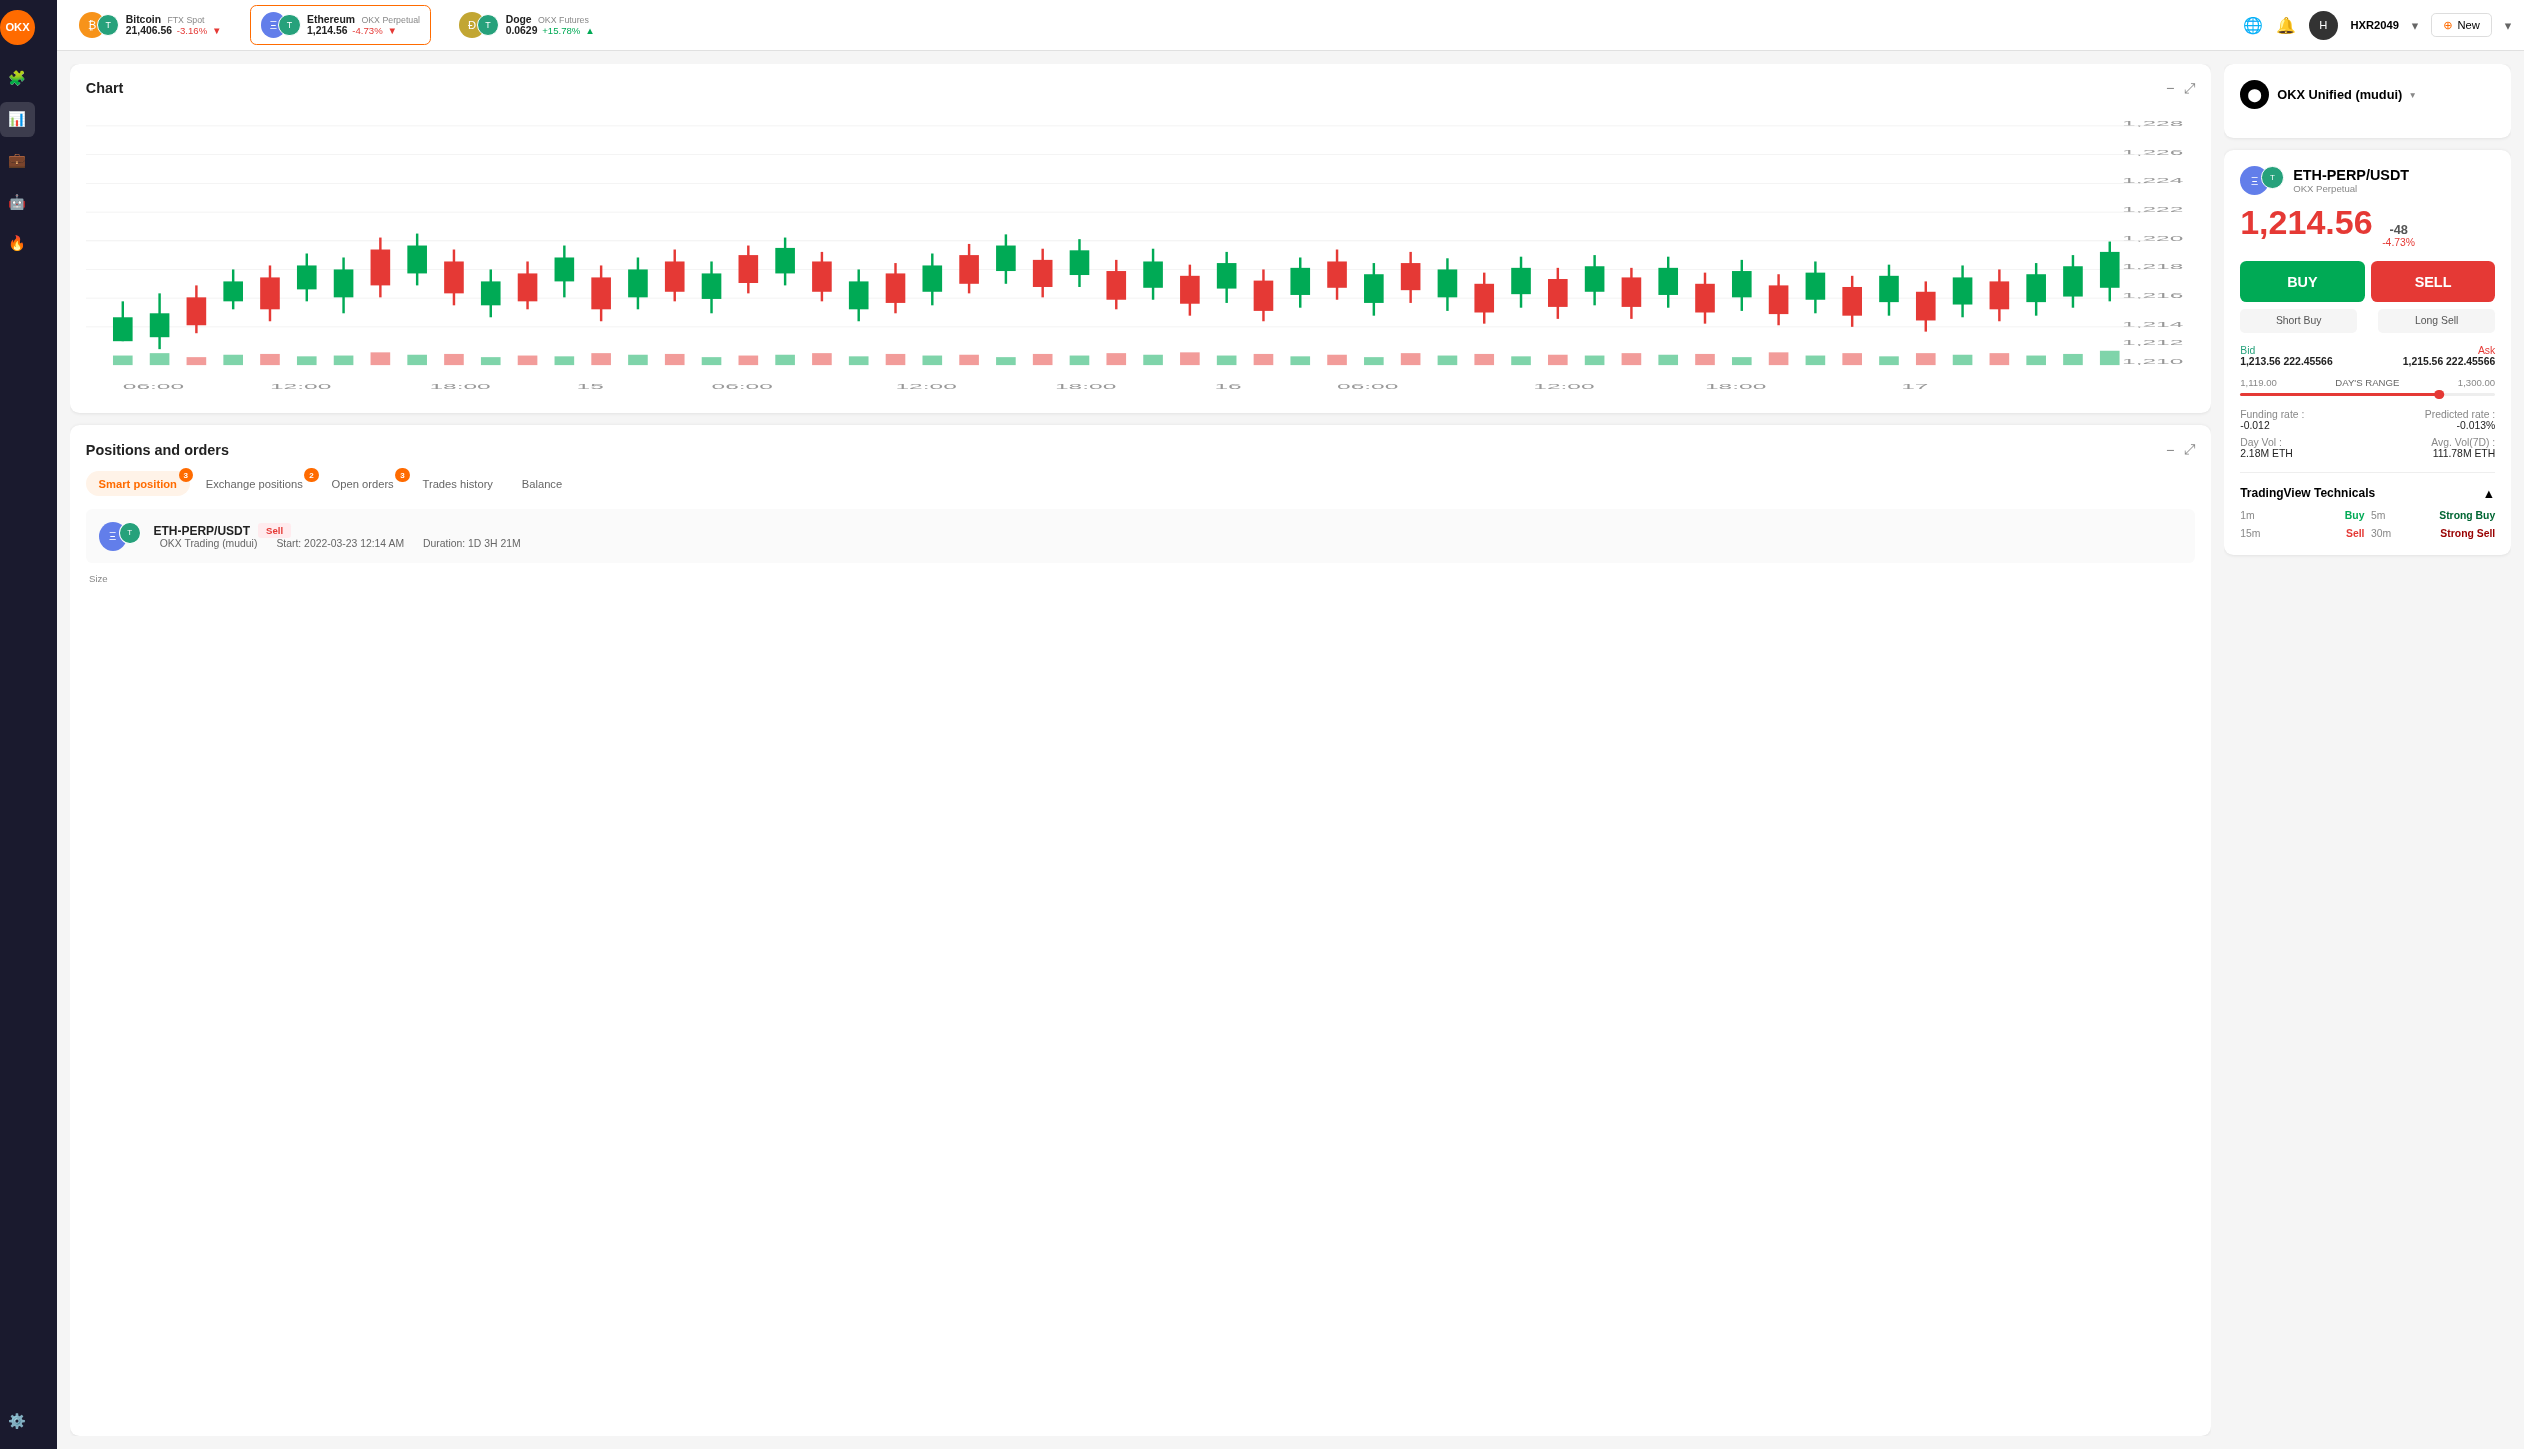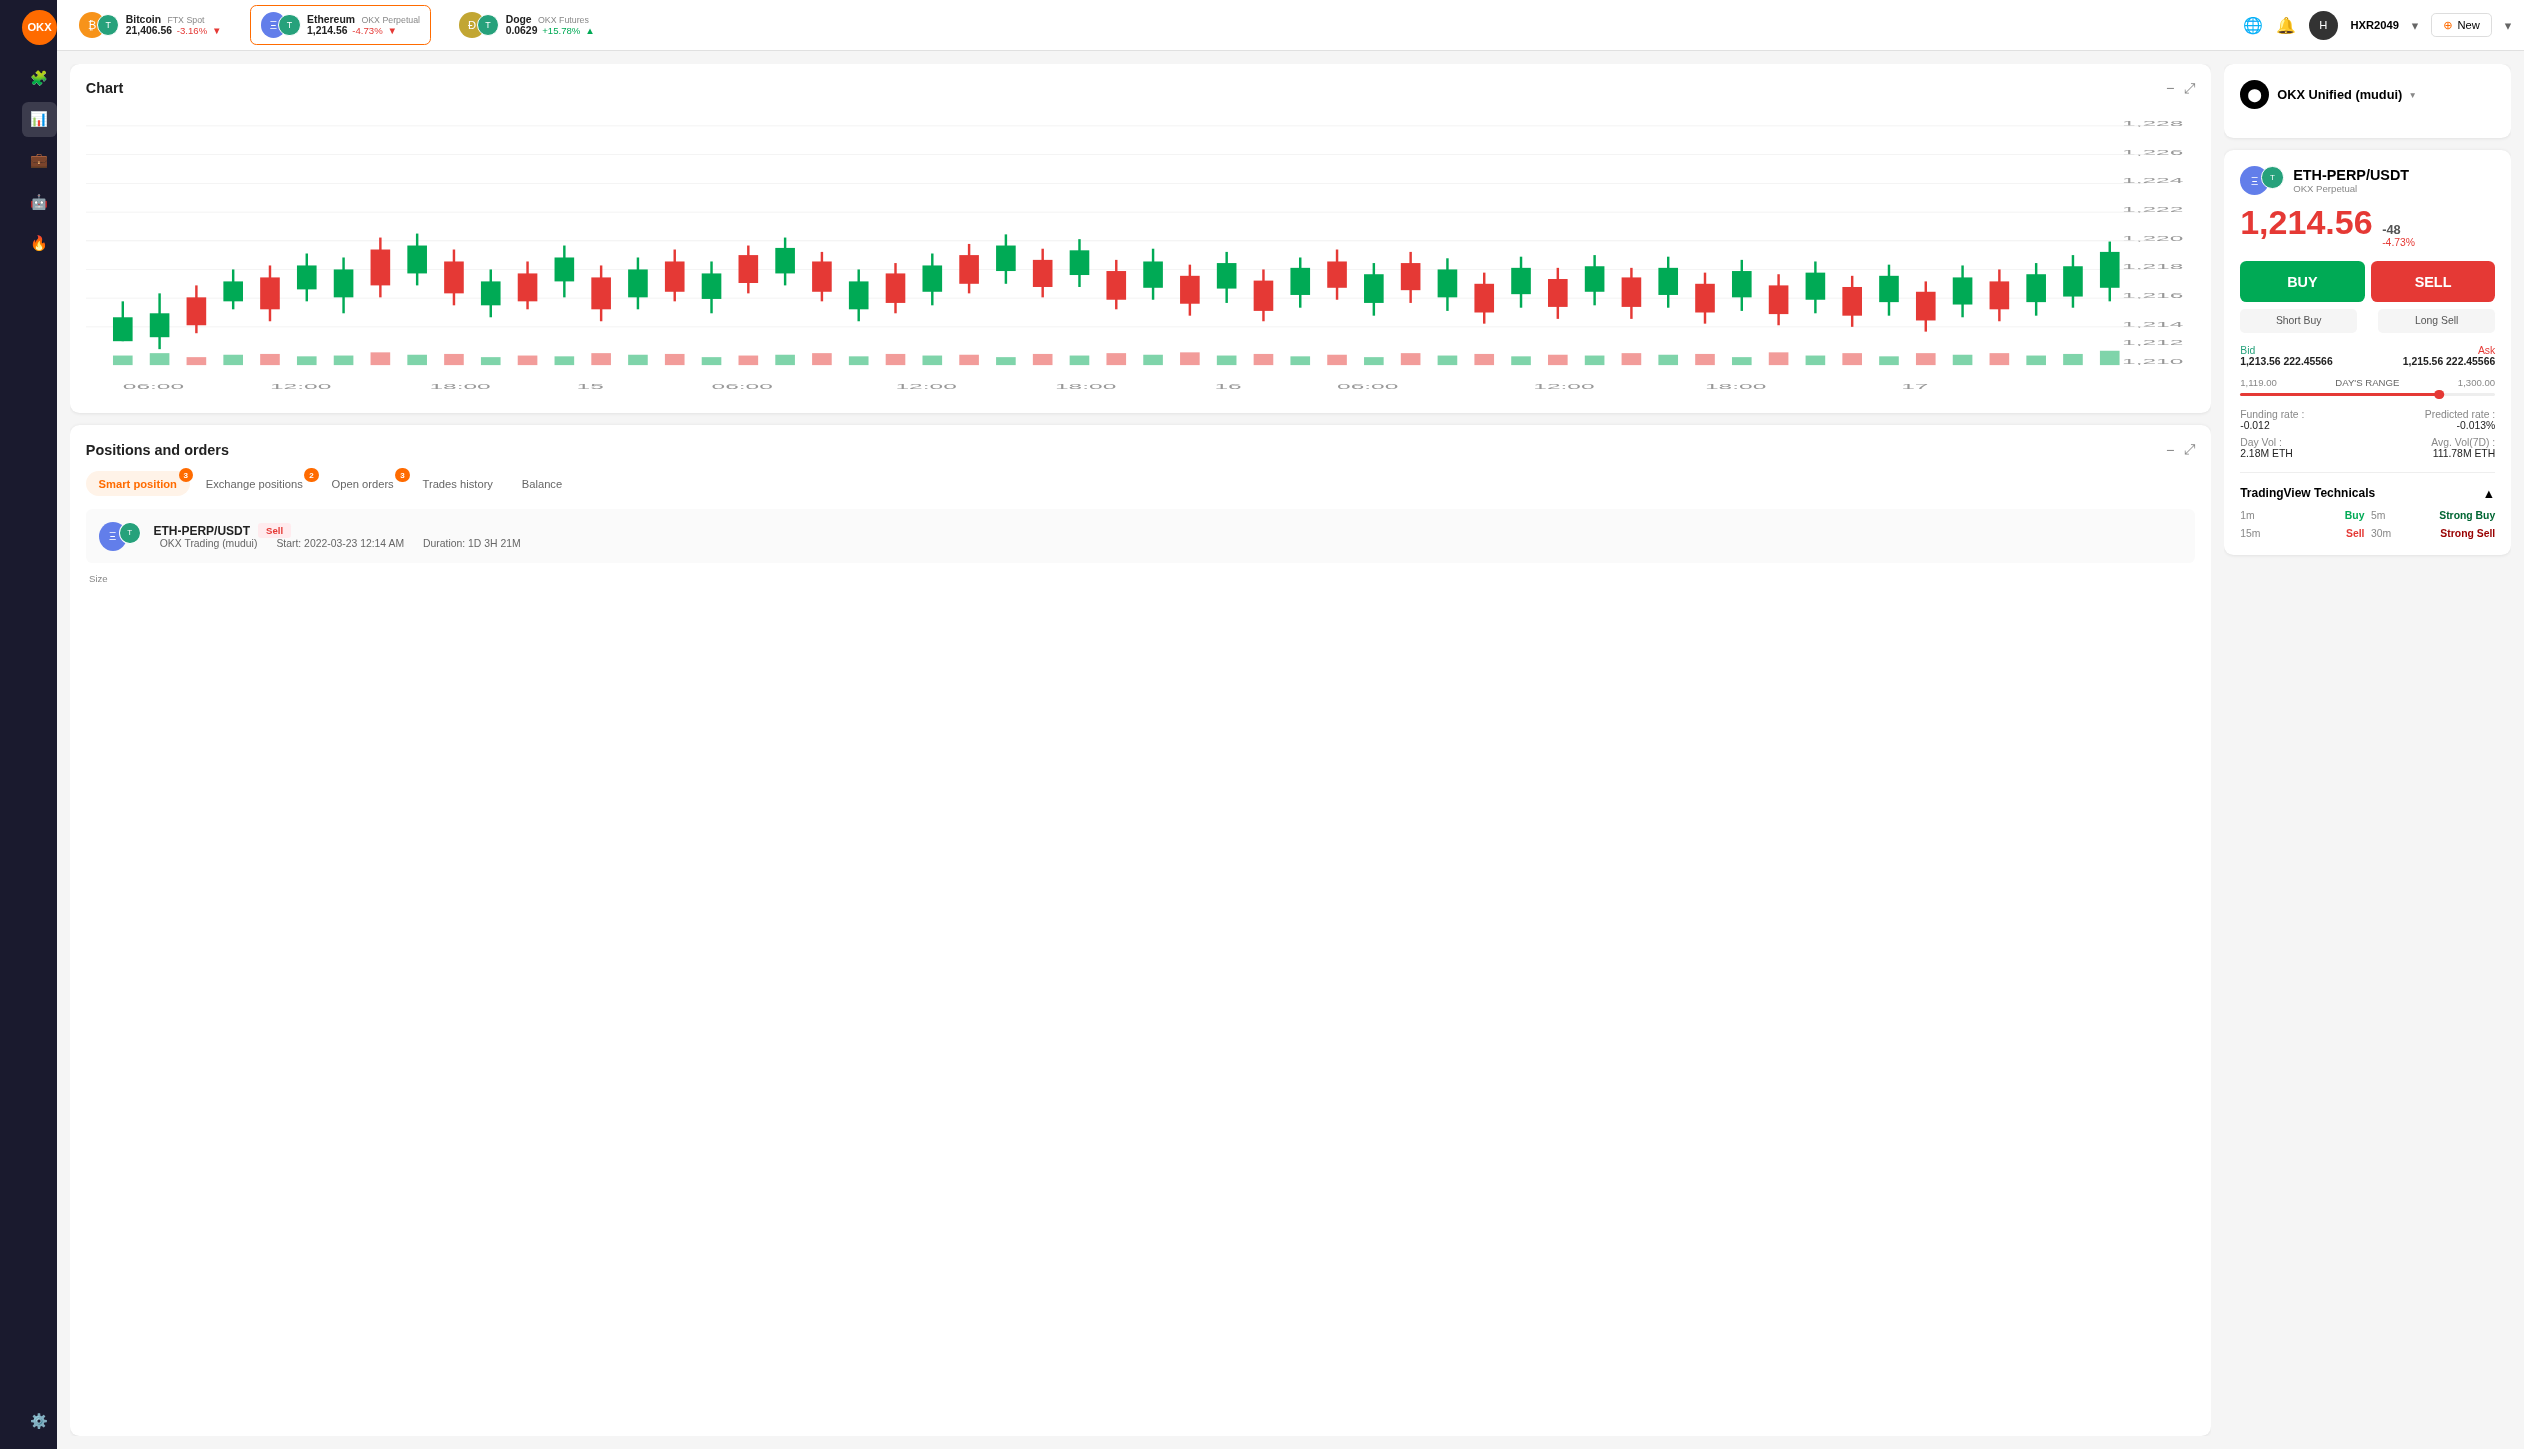--- a/index.html
+++ b/index.html
@@ -4,21 +4,21 @@
   <style>
     * { box-sizing: border-box; margin: 0; padding: 0; }
     body { font-family: -apple-system, BlinkMacSystemFont, 'Segoe UI', sans-serif; background: #f0f0f0; display: flex; height: 100vh; overflow: hidden; }
 
     
     .sidebar {
       width: 57px;
       background: #1a1a2e;
       display: flex;
       flex-direction: column;
-      align-items: flex-end;
+      align-items: flex-start;
       padding: 9.6px 0;
       gap: 6.4px;
       flex-shrink: 0;
     }
     .sidebar-logo {
       width: 35px; height: 35px;
       background: #ff6b00;
       border-radius: 50%;
       display: flex; align-items: center; justify-content: center;
       color: white; font-weight: 900; font-size: 11.2px;
@@ -190,21 +190,21 @@
       box-shadow: 0 0.8px 3.2px rgba(0,0,0,0.08);
     }
     .trading-pair-header { display: flex; align-items: center; gap: 9.6px; margin-bottom: 9.6px; }
     .trading-icons { display: flex; position: relative; }
     .eth-icon-main { width: 29px; height: 29px; border-radius: 50%; background: #627eea; display: flex; align-items: center; justify-content: center; color: white; font-size: 11.2px; }
     .usdt-icon { width: 22.4px; height: 22.4px; border-radius: 50%; background: #26a17b; display: flex; align-items: center; justify-content: center; color: white; font-size: 8px; margin-left: -8px; border: 1.6px solid white; }
     .pair-name { font-size: 14.4px; font-weight: 700; }
     .pair-type { font-size: 9.6px; color: #888; }
     .trading-price { font-size: 34px; font-weight: 700; color: #e53935; line-height: 1; }
     .price-row { display: flex; align-items: baseline; gap: 9.6px; margin-bottom: 12.8px; }
-    .price-change-detail { display: flex; flex-direction: column; align-items: flex-start; }
+    .price-change-detail { display: flex; flex-direction: column; align-items: center; }
     .price-change-abs { font-size: 12.8px; font-weight: 600; color: #555; }
     .price-change-pct { font-size: 10.4px; color: #e53935; }
 
     .trade-buttons { display: flex; gap: 6.4px; margin-bottom: 6.4px; }
     .buy-btn {
       flex: 1; padding: 12.8px;
       background: #00aa55; color: white;
       border: none; border-radius: 6.4px;
       font-size: 14.4px; font-weight: 700; cursor: pointer;
     }

